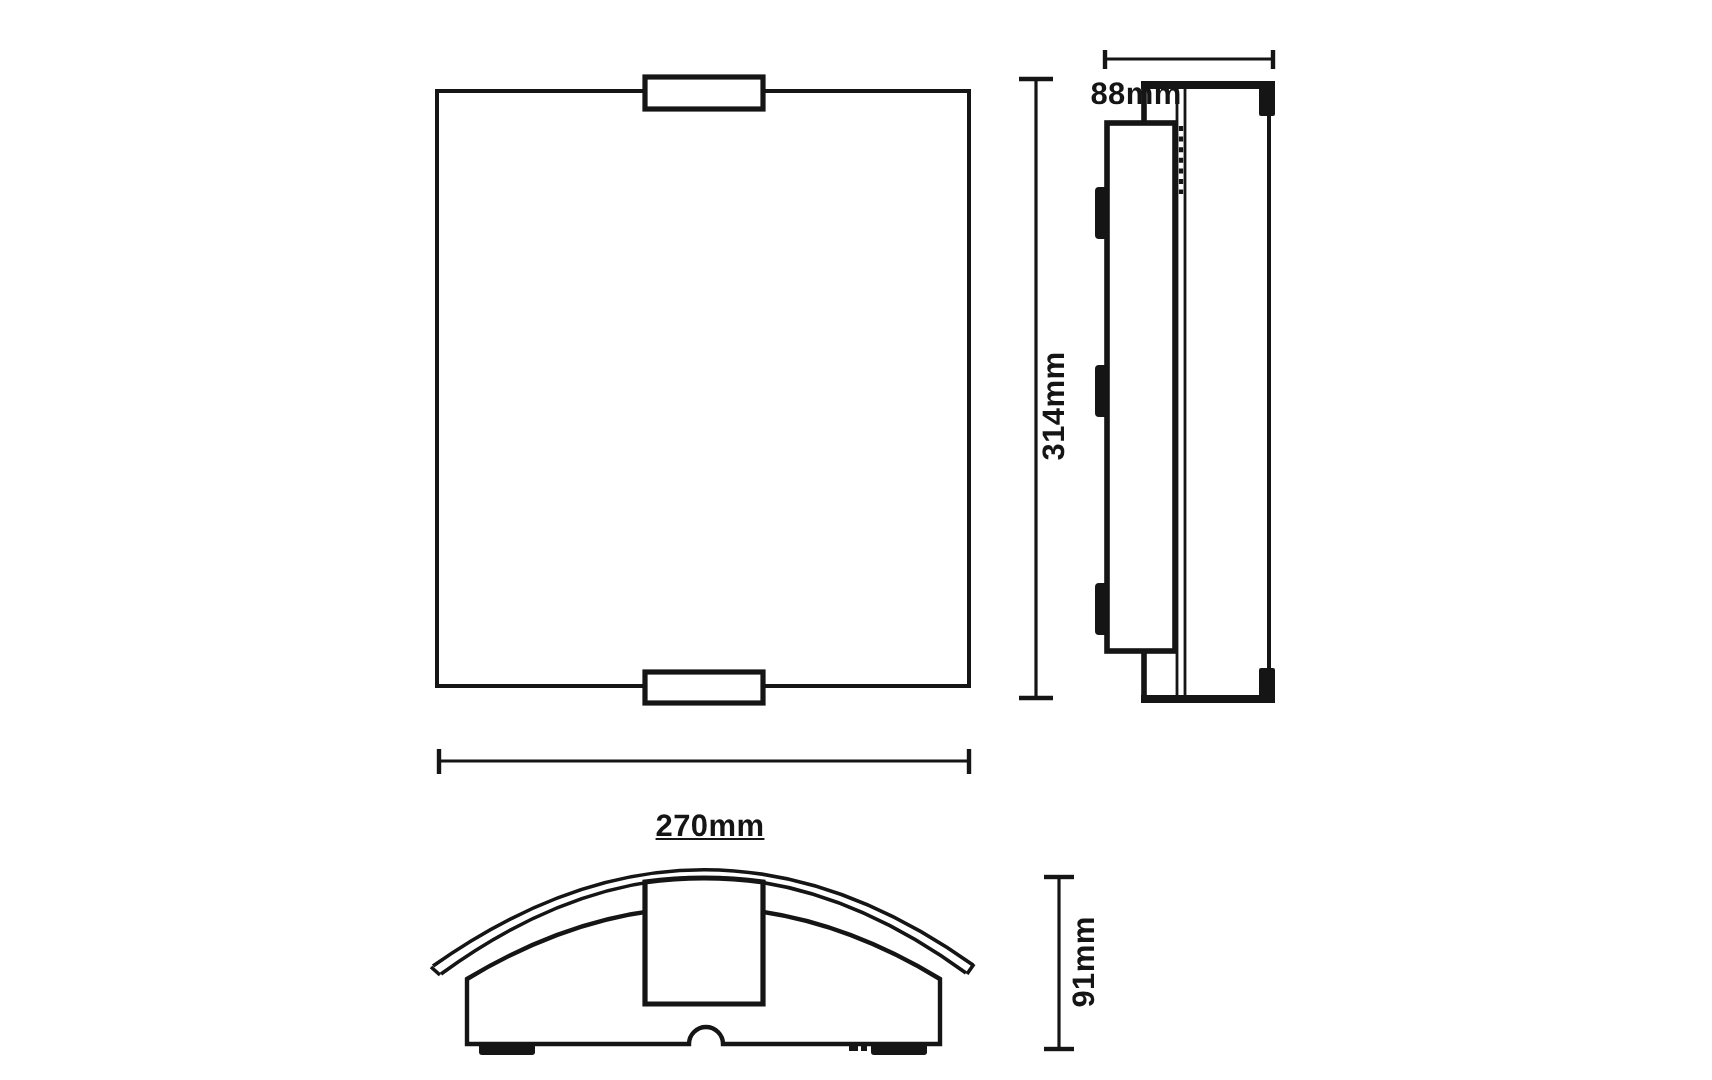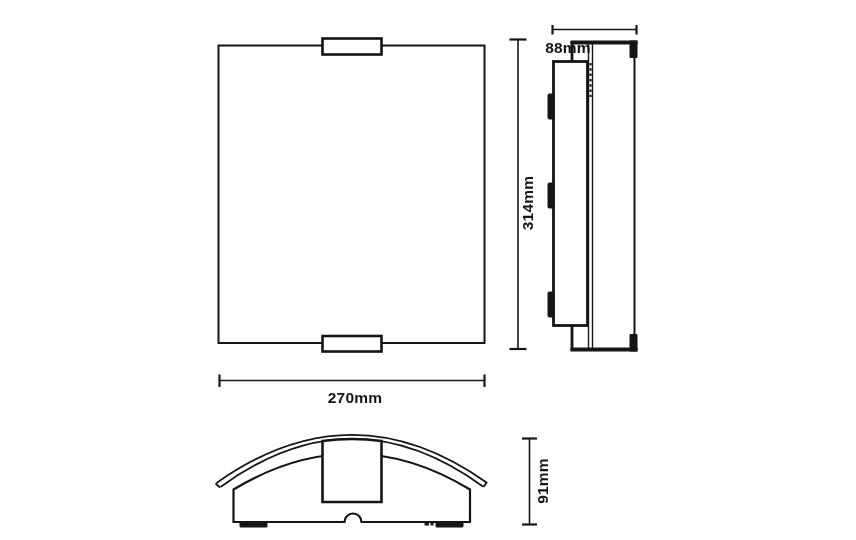--- a/index.html
+++ b/index.html
@@ -104,21 +104,21 @@
       <rect x="430.5" y="522.5" width="3" height="3" fill="#151515" stroke="none"></rect>
     </g>
 
     <g stroke="#151515">
       <line x1="529.5" y1="438.5" x2="529.5" y2="524.5" stroke-width="1.6"></line>
       <line x1="522" y1="438.5" x2="537" y2="438.5" stroke-width="2.2"></line>
       <line x1="522" y1="524.5" x2="537" y2="524.5" stroke-width="2.2"></line>
     </g>
   </svg>
 
-  <div class="dim-label" style="left:355px; top:398px;">270mm</div>
+  <div class="dim-label" style="left:355px; top:414px;text-decoration:underline;">270mm</div>
 
   <div class="dim-label vertical" style="left:528px; top:203px;">314mm</div>
 
   <div class="dim-label" style="left:568px; top:18px;margin-top:30px;">88mm</div>
 
   <div class="dim-label vertical" style="left:543px; top:481px;">91mm</div>
 
 </div>
 
 </body></html>

